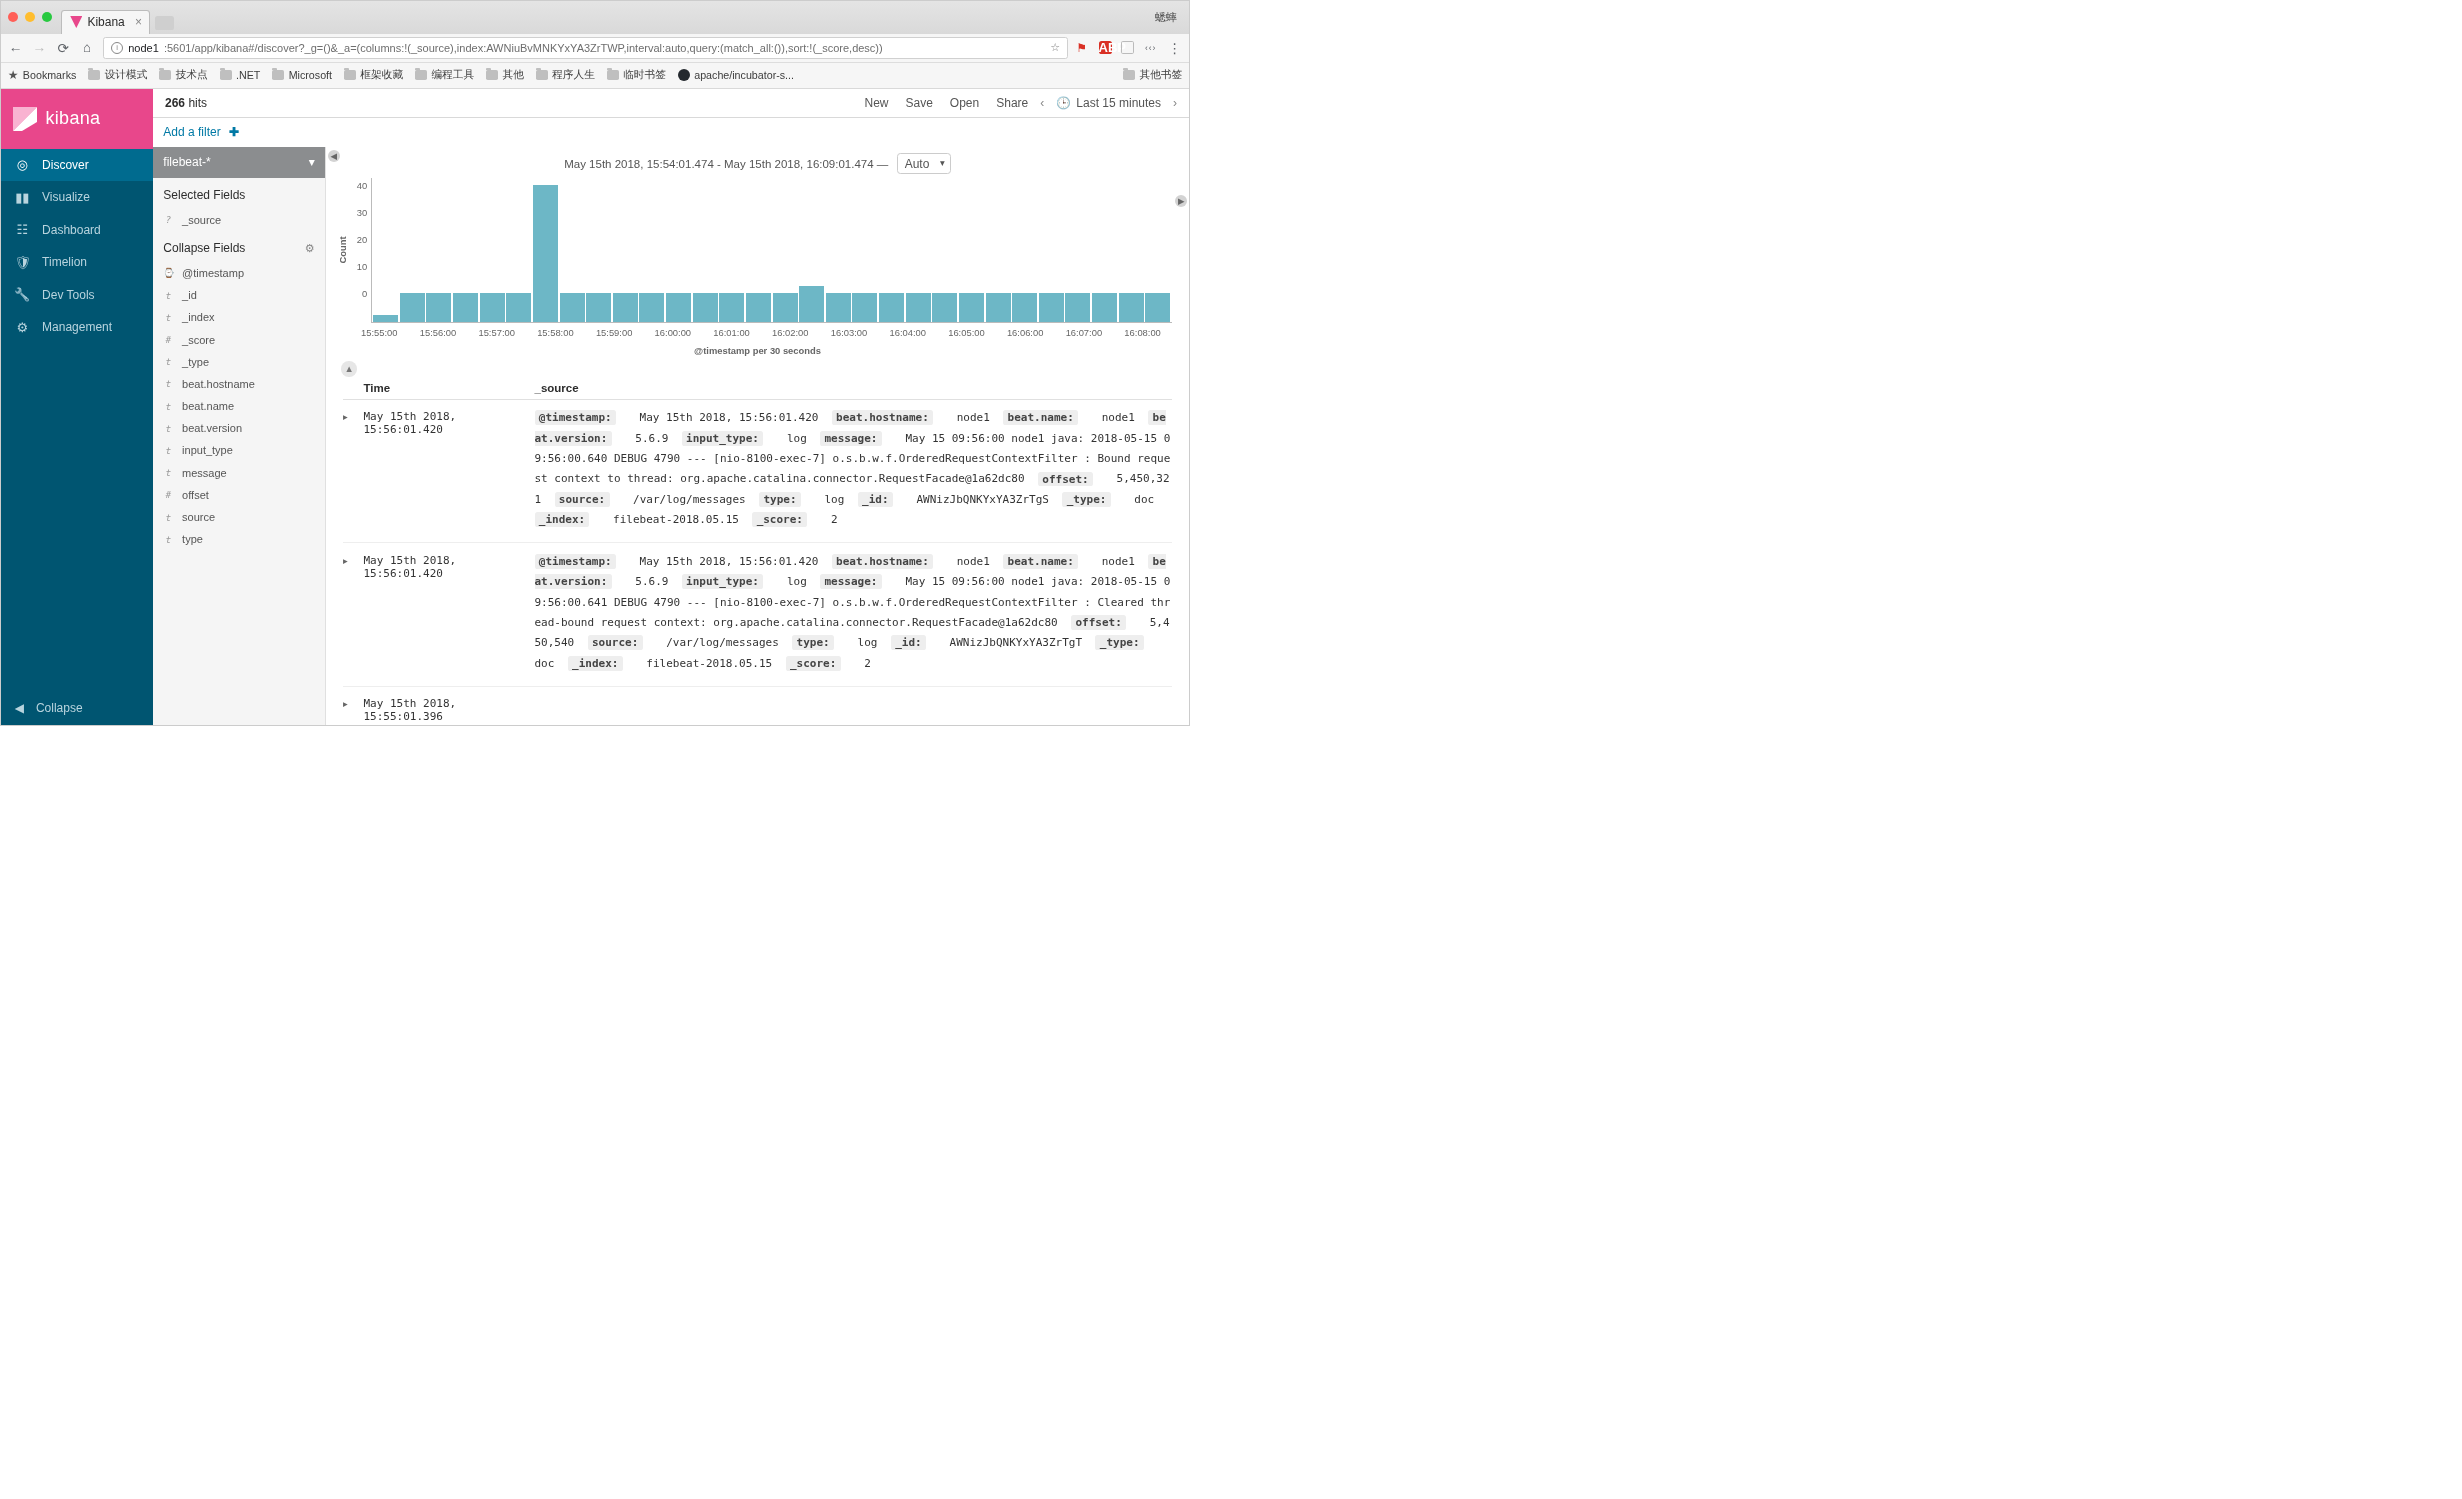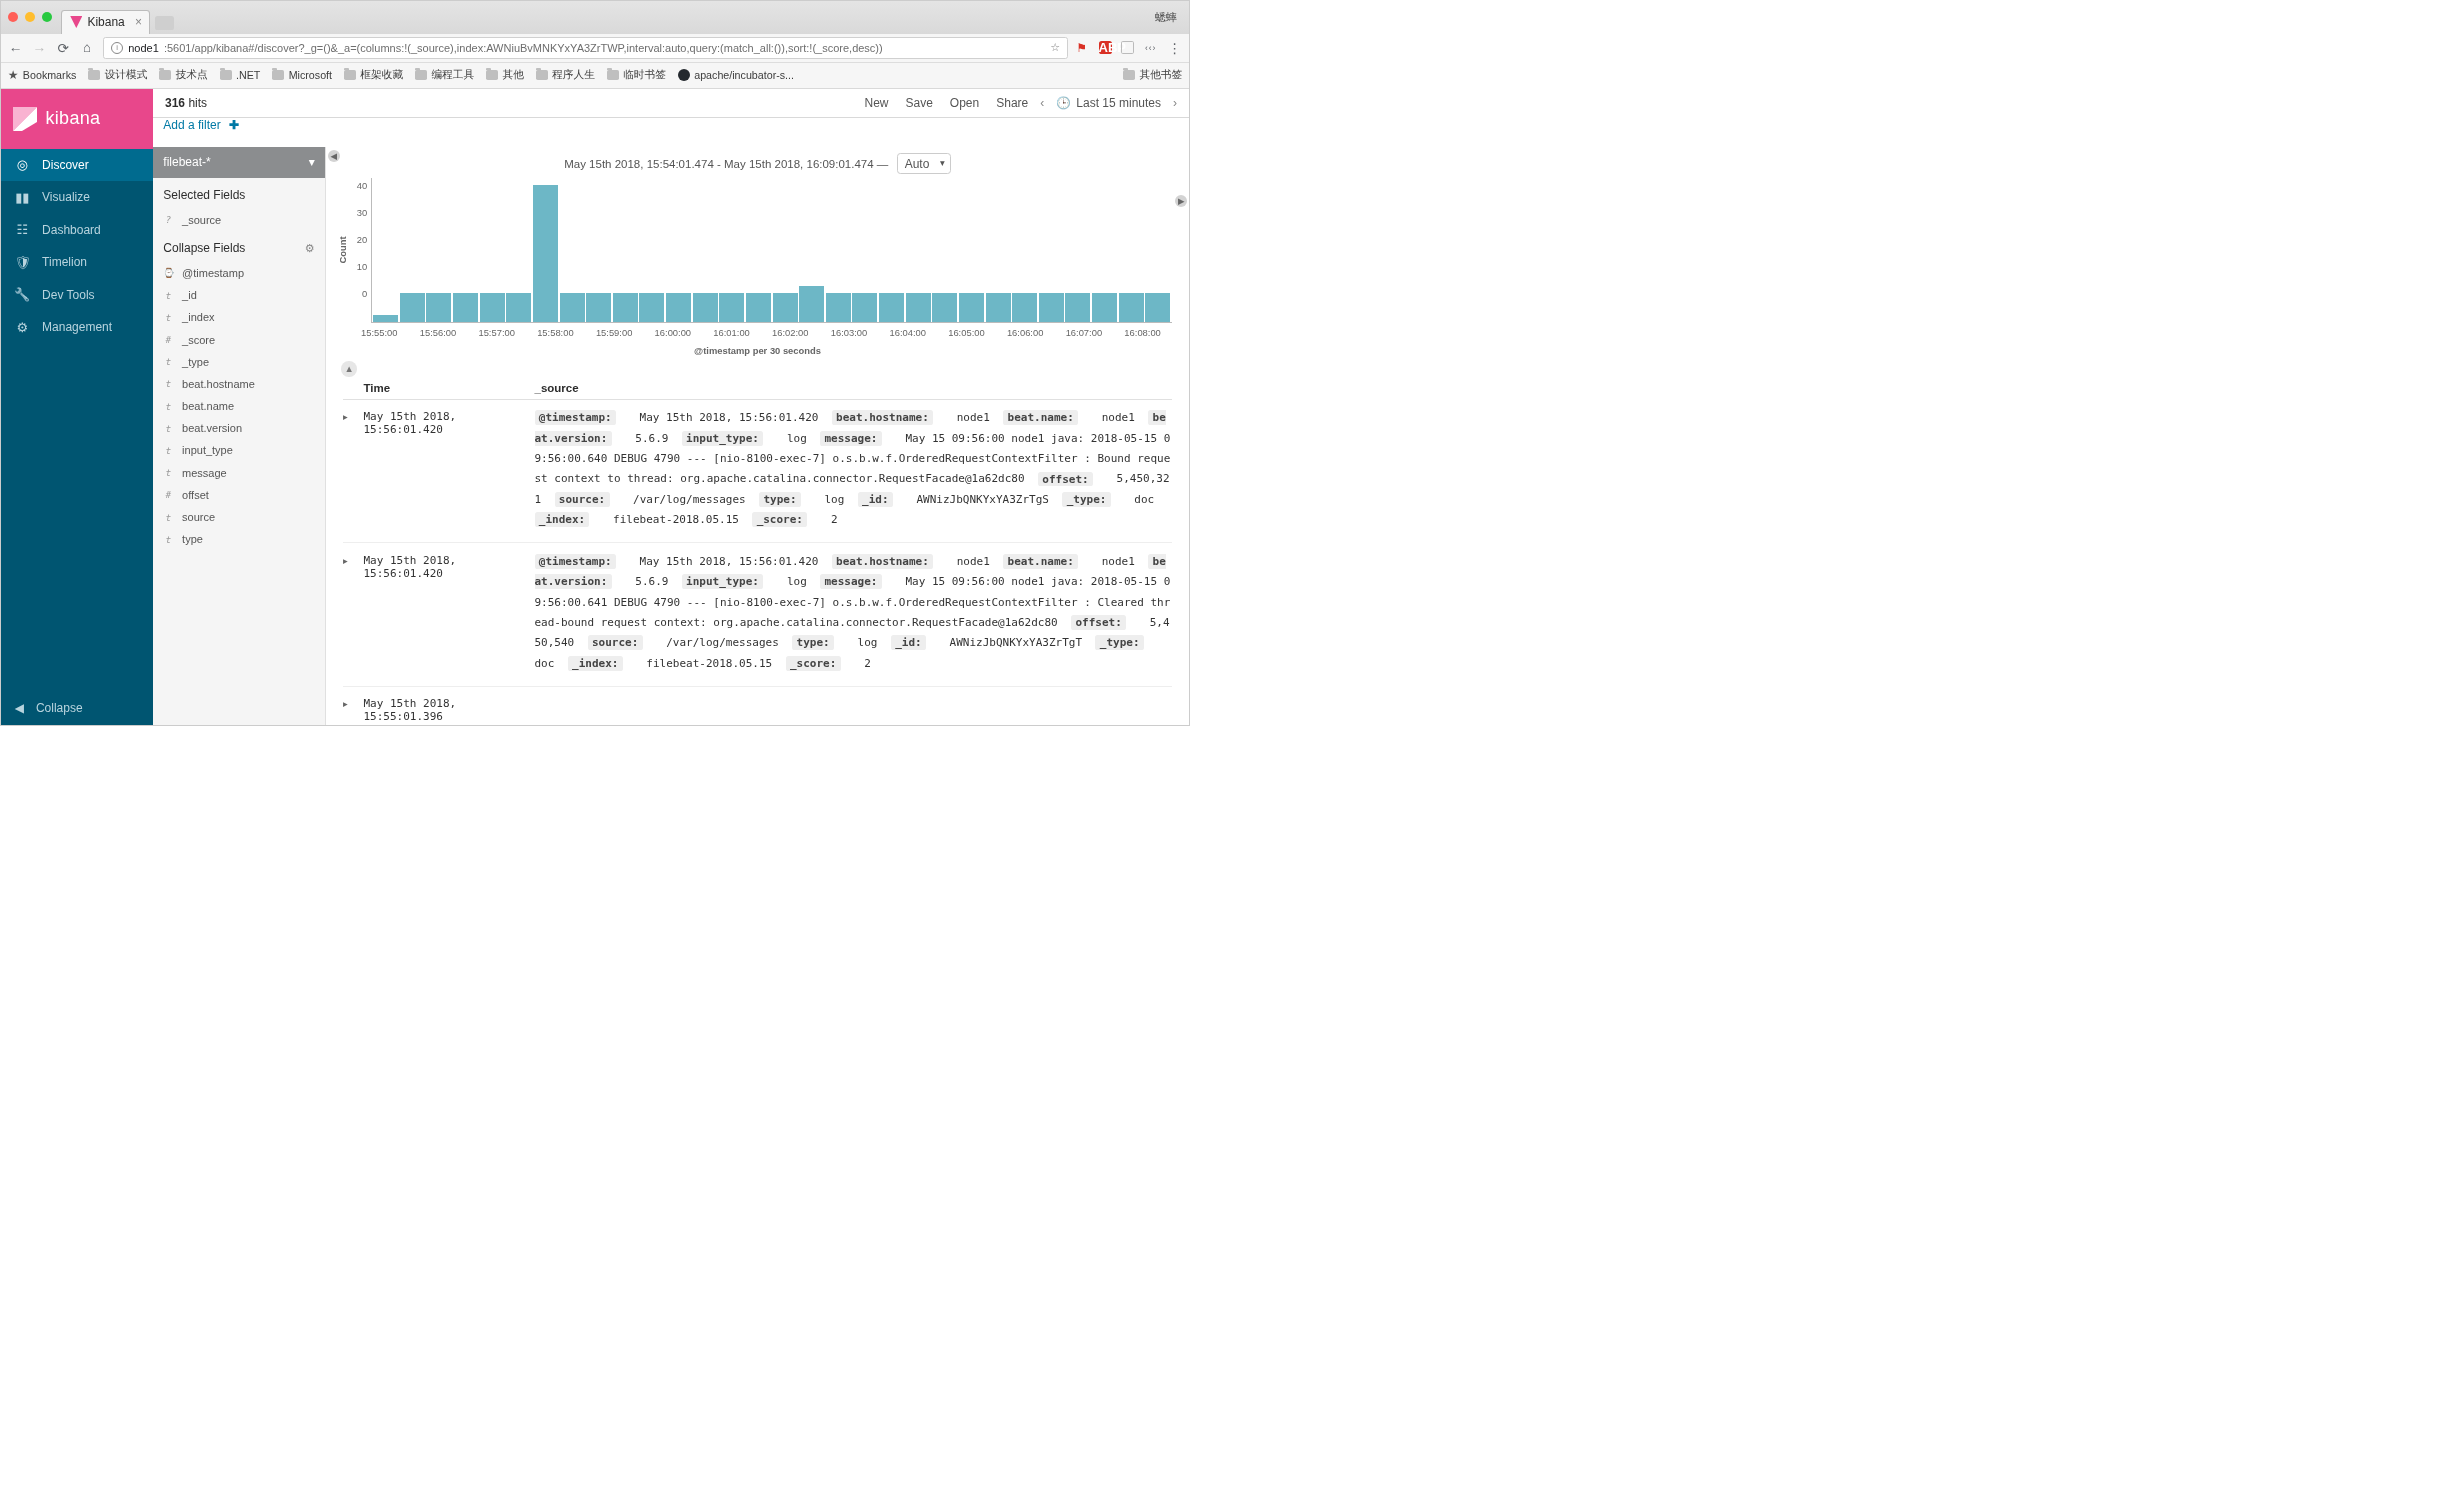--- a/index.html
+++ b/index.html
@@ -63,21 +63,21 @@
 .topbar .taction { margin-left: 17px; color: #555; cursor: pointer; }
 .topbar .chev { margin-left: 12px; font-size: 12px; color: #888; }
 .topbar .time { margin-left: 12px; display: flex; align-items: center; gap: 5.1px; }
 
 .searchbar { height: 31px; border-bottom: 0.9px solid #d9d9d9; display: flex; align-items: stretch; padding: 3.4px 6.8px 3.4px 6.8px; gap: 0; }
 .search-input { flex: 1; border: 0.9px solid #cfcfcf; border-radius: 3.4px 0 0 3.4px; padding: 0 8.5px; font-size: 12px; display: flex; align-items: center; justify-content: space-between; }
 .search-input input { border: none; outline: none; flex: 1; font-size: 12px; }
 .search-hint { color: #0079a5; font-size: 11.5px; }
 .search-btn { width: 34px; background: #757678; color: #fff; border-radius: 0 3.4px 3.4px 0; display: flex; align-items: center; justify-content: center; }
 
-.filterbar { height: 29px; display: flex; padding: 0 10.3px; color: #0079a5; font-size: 12px; }
+.filterbar { height: 29px; display: flex; align-items: center; padding: 0 10.3px; color: #0079a5; font-size: 12px; }
 .filterbar .plus { margin-left: 5.1px; font-weight: 700; }
 
 .content { flex: 1; display: flex; overflow: hidden; }
 
 
 .fields { width: 173px; background: #f5f5f5; border-right: 0.9px solid #e0e0e0; overflow-y: auto; }
 .index-select { height: 31px; background: #8b8d8f; color: #fff; display: flex; align-items: center; padding: 0 10.3px; font-size: 12px; justify-content: space-between; }
 .section-h { padding: 10.3px 10.3px 6.8px 10.3px; font-size: 12px; color: #2d2d2d; display: flex; justify-content: space-between; align-items: center; }
 .field-row { padding: 5.1px 10.3px; font-size: 11px; color: #555; display: flex; align-items: center; gap: 8.5px; }
 .ftype { font-family: Menlo, monospace; font-size: 9.4px; color: #999; font-style: italic; width: 10.3px; text-align: center; }
@@ -244,21 +244,21 @@
           </div>
       </div>
       <div class="collapse">
           <span class="nico">◀</span>
           <span>Collapse</span>
         </div>
     </div>
 
     <div class="main">
       <div class="topbar">
-        <span class="hits"><b>316</b> <span>hits</span></span>
+        <span class="hits"><b>266</b> <span>hits</span></span>
         <div class="tspace"></div>
         <span class="taction">New</span>
         <span class="taction">Save</span>
         <span class="taction">Open</span>
         <span class="taction">Share</span>
         <span class="chev">‹</span>
         <span class="time">
             <span>🕒</span>
             <span>Last 15 minutes</span>
           </span>

